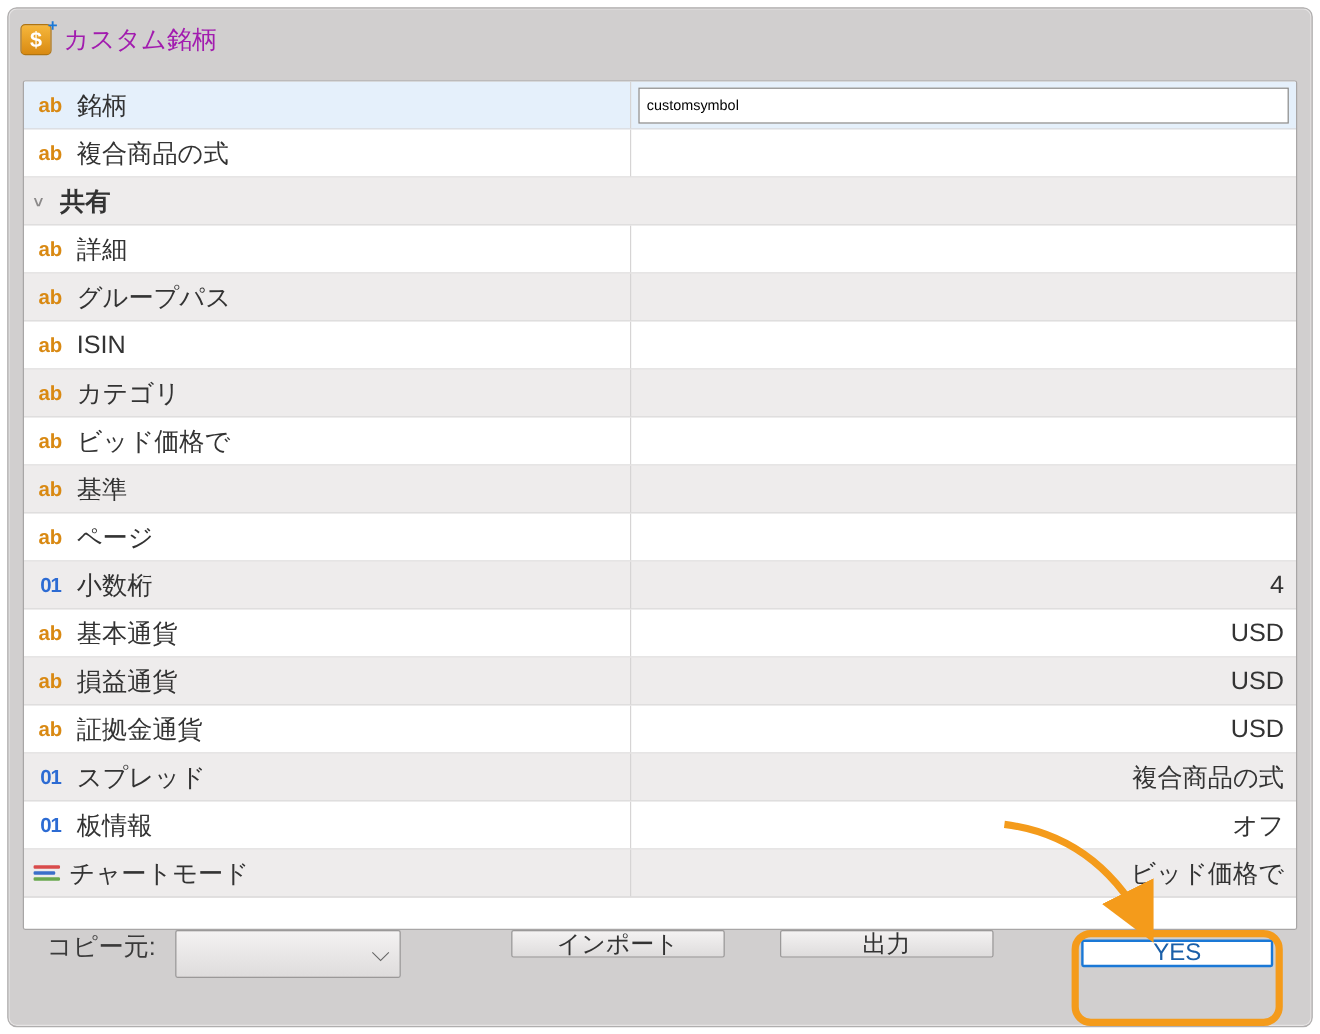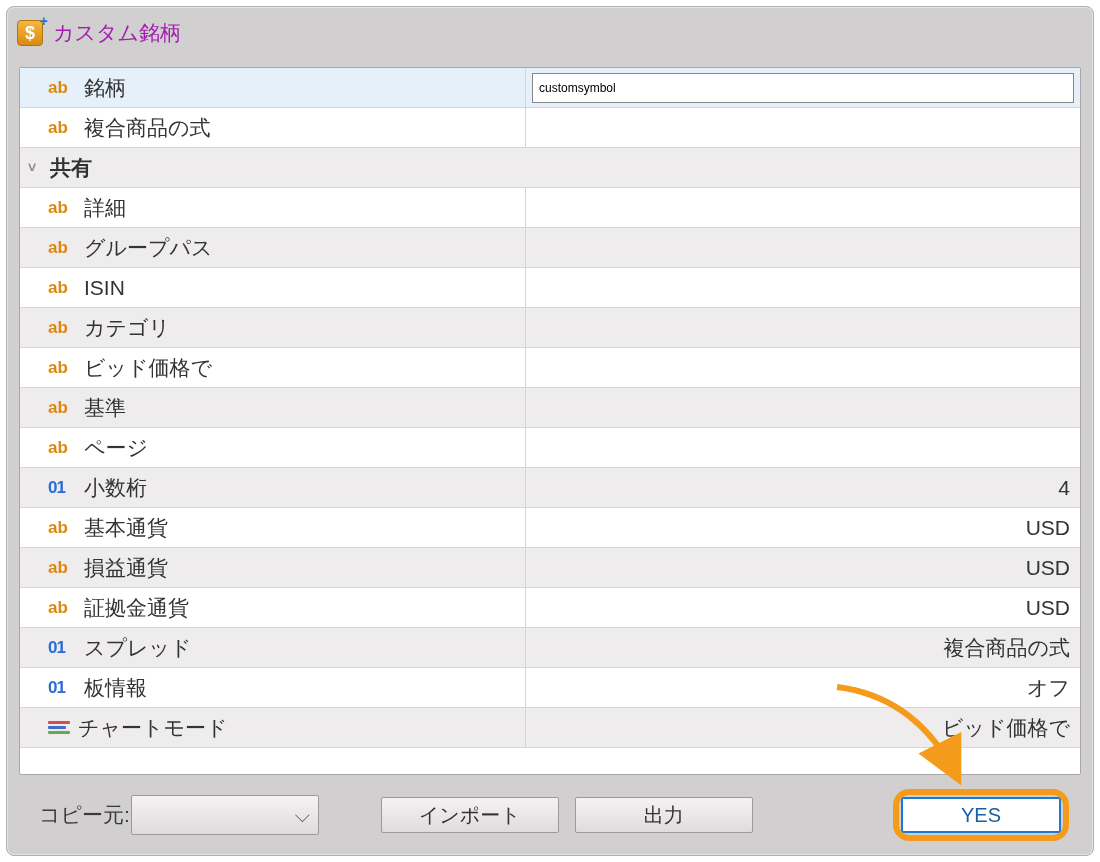--- a/index.html
+++ b/index.html
@@ -95,23 +95,22 @@
     align-items: center;
     justify-content: flex-end;
     padding: 0 10px 0 6px;
     font-size: 21px;
   }
   
   .badge {
     font-size: 17px;
     font-weight: 600;
     width: 28px;
-    text-align: left;
+    text-align: center;
     font-family: "Segoe UI", sans-serif;
-    margin-left: 20px;
   }
   .badge.ab { color: #d98912; }
   .badge.n01 { color: #2c6bd3; letter-spacing: -1px; }
   .badge.chart {
     display:inline-flex;flex-direction:column;gap:2px;
     width:22px;
   }
   .badge.chart span{
     display:block;height:3px;border-radius:1px;
   }
@@ -138,40 +137,39 @@
     font-size: 12px;
     font-family: "Segoe UI", sans-serif;
     padding: 0 6px;
     border: 1px solid #888;
     background: #ffffff;
   }
   
   .footer {
     height: 80px;
     display: flex;
-    align-items: center;
-    gap: 1px;
+    gap: 16px;
     padding: 0 24px 0 32px;
   }
   .footer-label {
     font-size: 21px;
     color: #3a3a3a;
   }
   .combo {
     width: 188px;
     height: 40px;
     background: linear-gradient(180deg,#f4f2f2,#dedcdc);
     border: 1px solid #9b9999;
     border-radius: 2px;
     display:flex;align-items:center;justify-content:flex-end;
     padding: 0 8px;
     color:#666;
   }
   .btn {
-    height: 36px;
+    height: 23px;
     min-width: 178px;
     background: linear-gradient(180deg,#f4f2f2,#dedcdc);
     border: 1px solid #9b9999;
     border-radius: 2px;
     display:flex;align-items:center;justify-content:center;
     font-size: 20px;
     color:#333;
     cursor:pointer;
   }
   .spacer { flex:1; }

